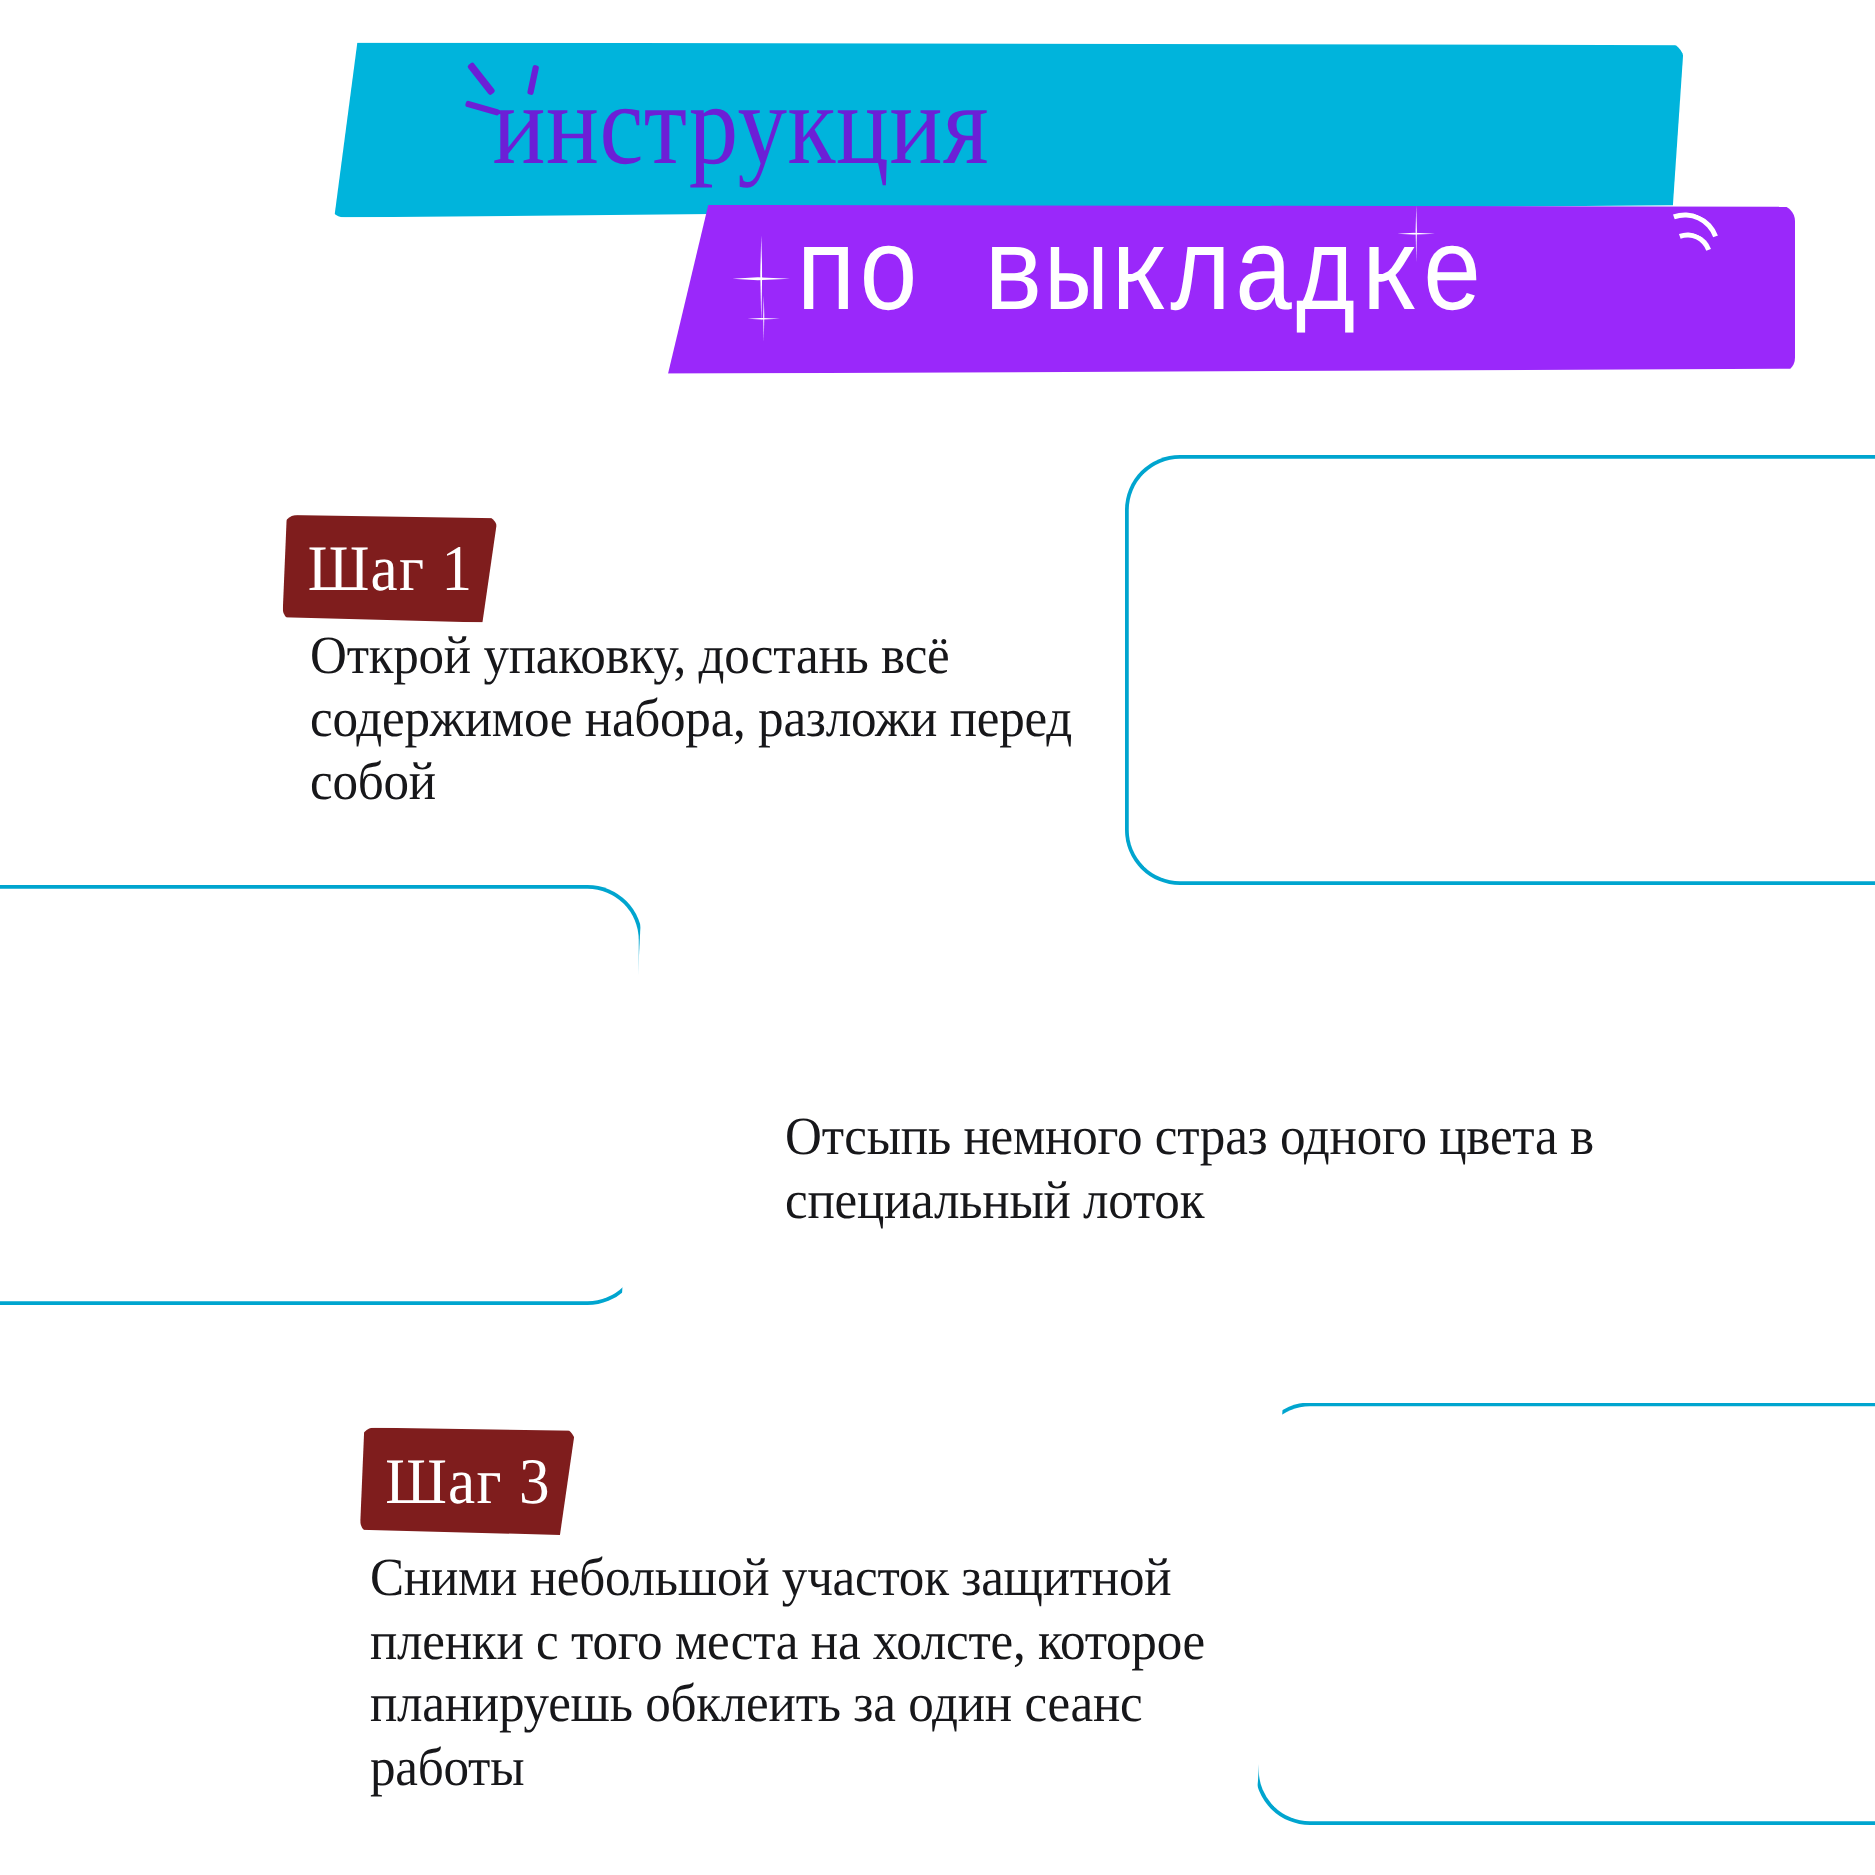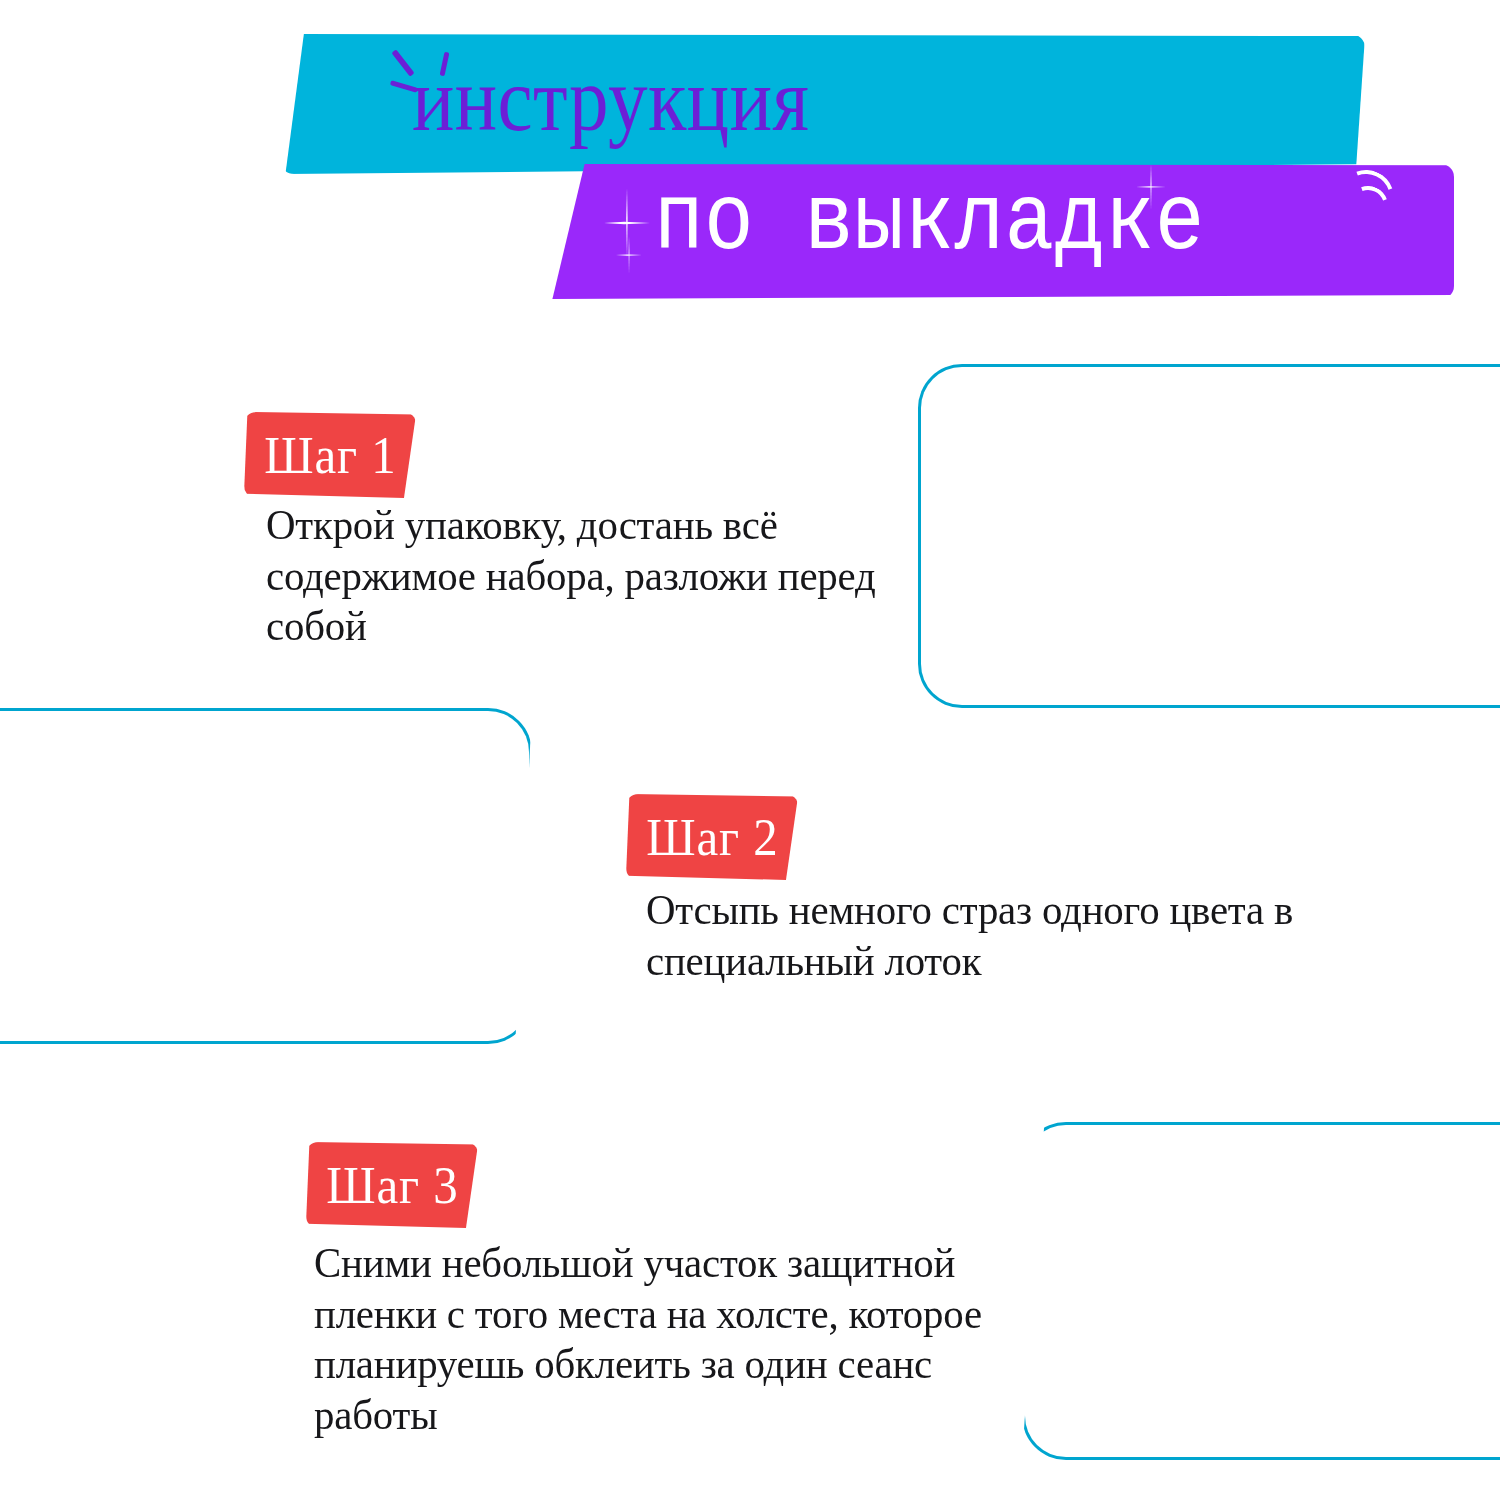--- a/index.html
+++ b/index.html
@@ -2,21 +2,21 @@
 <html><head>
 <meta charset="utf-8">
 <style>
   * { box-sizing: border-box; margin: 0; padding: 0; }
   html, body { width: 1500px; height: 1500px; background: #ffffff; }
   body {
     font-family: "Liberation Serif", "DejaVu Serif", serif;
     position: relative;
     overflow: hidden;
   }
-  .stage { position: absolute; inset: 0; width: 1320px; height: 1500px; margin-left: 18px; }
+  .stage { position: absolute; inset: 0; width: 1320px; height: 1500px; }
 
   
   .banner { position: absolute; }
   .banner-shape { position: absolute; inset: 0; }
   .banner-label {
     position: absolute;
     white-space: nowrap;
     font-weight: 400;
     letter-spacing: 0.5px;
   }
@@ -76,21 +76,21 @@
   #star-top { left: 1118px; top: 164px; width: 30px; height: 46px; }
 
   .arc { position: absolute; border: 4px solid #ffffff; border-radius: 50%;
          border-color: #ffffff transparent transparent transparent; }
   #arc-1 { left: 1320px; top: 170px; width: 56px; height: 56px; transform: rotate(25deg); }
   #arc-2 { left: 1330px; top: 186px; width: 40px; height: 40px; transform: rotate(25deg); }
 
   
   .step-badge {
     position: absolute;
-    background: #ef4444;
+    background: #7f1d1d;
     display: flex; align-items: center; justify-content: center;
     border-radius: 12px;
   }
   .step-badge span {
     color: #ffffff;
     font-size: 52px;
     letter-spacing: 1px;
     transform: scaleX(0.94);
   }
   #badge-1 { left: 226px; top: 412px; width: 172px; height: 86px;
@@ -438,23 +438,20 @@
           <div class="canvas-edge"></div>
           <div class="mosaic mosaic-starry">
             <div class="bead-grid"></div>
           </div>
         </div>
       </div>
     </div>
     <div class="card-frame"></div>
   </div>
 
-  <div class="step-badge" id="badge-2">
-    <span>Шаг 2</span>
-  </div>
   <div class="step-text" id="text-2">Отсыпь немного страз одного цвета в специальный лоток</div>
 
   <div class="card" id="card-2">
     <div class="card-inner">
       <div class="art">
         <div class="hand-arm"></div>
         <div class="hand-palm">
           <div class="finger-line" style="left:6%; top:58%; width:52%; transform:rotate(8deg);"></div>
           <div class="finger-line" style="left:56%; top:30%; width:34%; transform:rotate(-8deg);"></div>
           <div class="finger-line" style="left:60%; top:52%; width:26%; transform:rotate(14deg);"></div>

